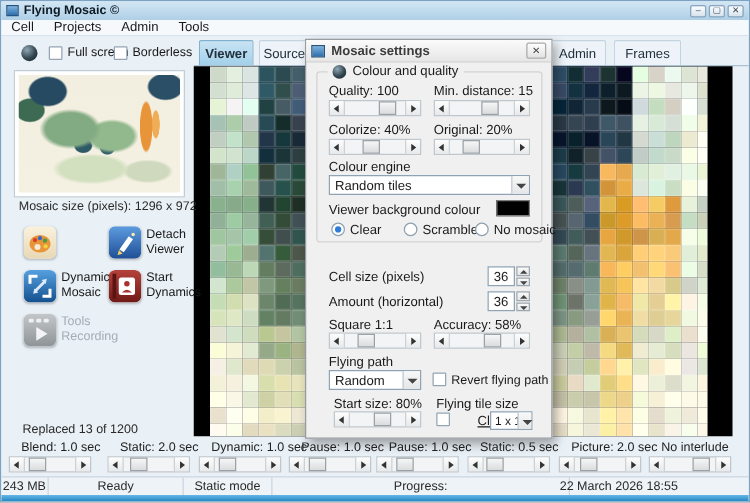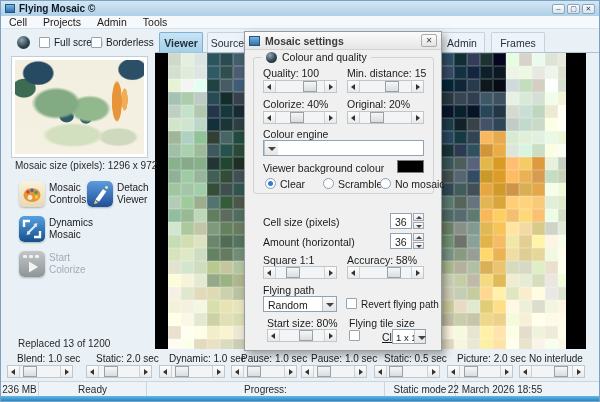--- a/index.html
+++ b/index.html
@@ -885,21 +885,20 @@
             </linearGradient>
           </defs>
         <rect x="0" y="0" width="26" height="26" rx="5" fill="url(#g1)"></rect>
         <ellipse cx="13" cy="14" rx="8.5" ry="7" fill="#e8953a"></ellipse>
         <circle cx="11" cy="16.5" r="2.4" fill="#f6ecd6"></circle>
         <circle cx="9" cy="11" r="1.7" fill="#d43c2a"></circle>
         <circle cx="13" cy="9.5" r="1.7" fill="#3a66c8"></circle>
         <circle cx="17" cy="11.5" r="1.7" fill="#3f9e46"></circle>
         <circle cx="17.5" cy="16" r="1.7" fill="#f2d23c"></circle>
       </svg>
-      <div class="sb-label">Mosaic Controls</div>
     </div>
 
     <div class="sbtn" style="left:86px;top:152px;">
       <svg class="sb-ico" viewBox="0 0 26 26">
         <defs>
             <linearGradient id="g2" x1="0" y1="0" x2="0" y2="1">
               <stop offset="0" stop-color="#5d9bdf"></stop>
               <stop offset="1" stop-color="#1f4f96"></stop>
             </linearGradient>
           </defs>
@@ -922,36 +921,52 @@
         <rect x="0" y="0" width="26" height="26" rx="5" fill="url(#g3)"></rect>
         <path d="M5 11 V5 h6" fill="none" stroke="#fff" stroke-width="2.4"></path>
         <path d="M21 15 v6 h-6" fill="none" stroke="#fff" stroke-width="2.4"></path>
         <line x1="9" y1="17" x2="17" y2="9" stroke="#dce9f8" stroke-width="2.2"></line>
         <path d="M18.5 7 l-4.2 1 3.2 3.2 z" fill="#dce9f8"></path>
         <path d="M7.5 19 l4.2-1 -3.2-3.2 z" fill="#dce9f8"></path>
       </svg>
       <div class="sb-label">Dynamics Mosaic</div>
     </div>
 
+    <div class="sbtn" style="left:86px;top:187px;">
+      <svg class="sb-ico" viewBox="0 0 26 26">
+        <defs>
+            <linearGradient id="g4" x1="0" y1="0" x2="0" y2="1">
+              <stop offset="0" stop-color="#b5413a"></stop>
+              <stop offset="1" stop-color="#701a17"></stop>
+            </linearGradient>
+          </defs>
+        <rect x="0" y="0" width="26" height="26" rx="5" fill="url(#g4)"></rect>
+        <rect x="3" y="3" width="3" height="20" fill="#5c1412"></rect>
+        <rect x="8" y="6" width="13" height="14" rx="2" fill="#ffffff"></rect>
+        <circle cx="14.5" cy="11" r="2.2" fill="#a8332e"></circle>
+        <path d="M10.5 18 q4-4.5 8 0 z" fill="#a8332e"></path>
+      </svg>
+      <div class="sb-label">Start Dynamics</div>
+    </div>
 
     <div class="sbtn disabled" style="left:18px;top:222px;">
       <svg class="sb-ico" viewBox="0 0 26 26">
         <defs>
             <linearGradient id="g5" x1="0" y1="0" x2="0" y2="1">
               <stop offset="0" stop-color="#c3c7c9"></stop>
               <stop offset="1" stop-color="#8f9496"></stop>
             </linearGradient>
           </defs>
         <rect x="0" y="0" width="26" height="26" rx="5" fill="url(#g5)"></rect>
         <rect x="4" y="4" width="4" height="3" rx="1" fill="#eef0f1"></rect>
         <rect x="10" y="4" width="4" height="3" rx="1" fill="#eef0f1"></rect>
         <rect x="16" y="4" width="4" height="3" rx="1" fill="#eef0f1"></rect>
         <path d="M10 10.5 v11 l9-5.5 z" fill="#f2f4f5"></path>
       </svg>
-      <div class="sb-label">Start Colorize</div>
+      <div class="sb-label">Tools Recording</div>
     </div>
 
     <div class="replaced">Replaced 13 of 1200</div>
 
     <div class="bs-label" style="left:16px;top:324px;">Blend: 1.0 sec</div>
     <div class="hscroll" style="left:6px;top:336px;width:66px;">
       <div class="hs-btn l"></div>
       <div class="hs-track">
           <div class="hs-thumb" style="left: calc(10% - 1.4px);"></div>
         </div>
@@ -1018,24 +1033,24 @@
       <div class="hs-track">
           <div class="hs-thumb" style="left: calc(85% - 11.9px);"></div>
         </div>
       <div class="hs-btn r"></div>
     </div>
 
   </div>
 
   <div class="statusbar">
     <div class="segrow">
-      <div class="seg" style="width:38px;">236 MB</div>
+      <div class="seg" style="width:38px;">243 MB</div>
       <div class="seg" style="width:108px;">Ready</div>
+      <div class="seg" style="width:71px;">Static mode</div>
       <div class="seg" style="width:238px;">Progress:</div>
-      <div class="seg" style="width:71px;">Static mode</div>
       <div class="seg" style="width:78px;border-right:none;">22 March 2026  18:55</div>
     </div>
     <div class="bluestrip"></div>
   </div>
 
   <div class="dialog">
     <div class="dlg-title">
       <div class="dlg-icon"></div>
       <div class="dlg-title-text">Mosaic settings</div>
       <div class="dlg-close">✕</div>
@@ -1074,20 +1089,21 @@
     </div>
     <div class="hscroll" style="left:102px;top:79px;width:77px;">
       <div class="hs-btn l"></div>
       <div class="hs-track">
           <div class="hs-thumb" style="left: calc(28% - 3.92px);"></div>
         </div>
       <div class="hs-btn r"></div>
     </div>
     <div class="dl" style="left:18px;top:96px;">Colour engine</div>
     <div class="combo" style="left:18px;top:108px;width:161px;">
+      <div class="combo-text">Random tiles</div>
       <div class="combo-btn"></div>
     </div>
     <div class="dl" style="left:18px;top:130px;">Viewer background colour</div>
     <div class="swatch" style="left: 152px; top: 128px; background: rgb(0, 0, 0);"></div>
     <div class="radio sel" style="left:20px;top:146px;"></div>
     <div class="rlabel" style="left:35px;top:146px;">Clear</div>
     <div class="radio" style="left:78px;top:146px;"></div>
     <div class="rlabel" style="left:93px;top:146px;">Scramble</div>
     <div class="radio" style="left:135px;top:146px;"></div>
     <div class="rlabel" style="left:150px;top:146px;">No mosaic</div>

